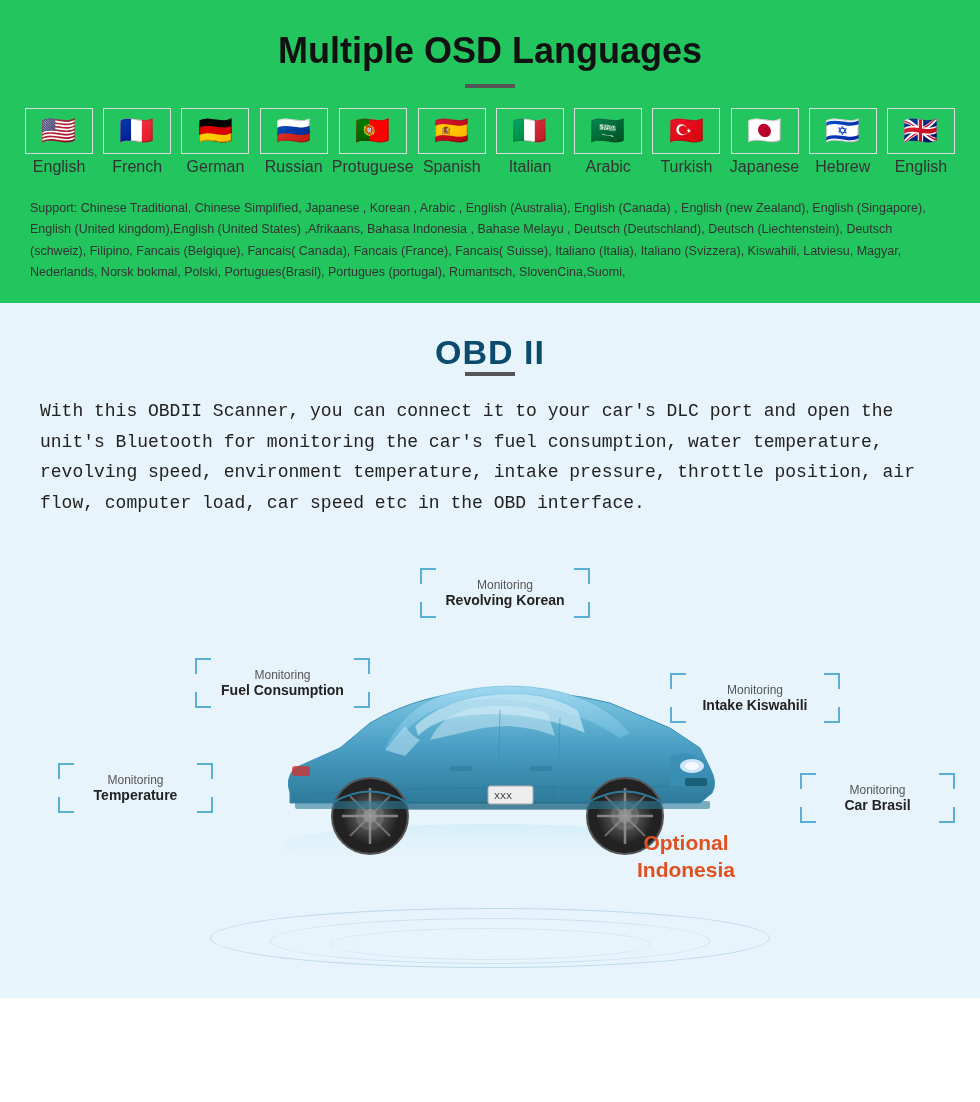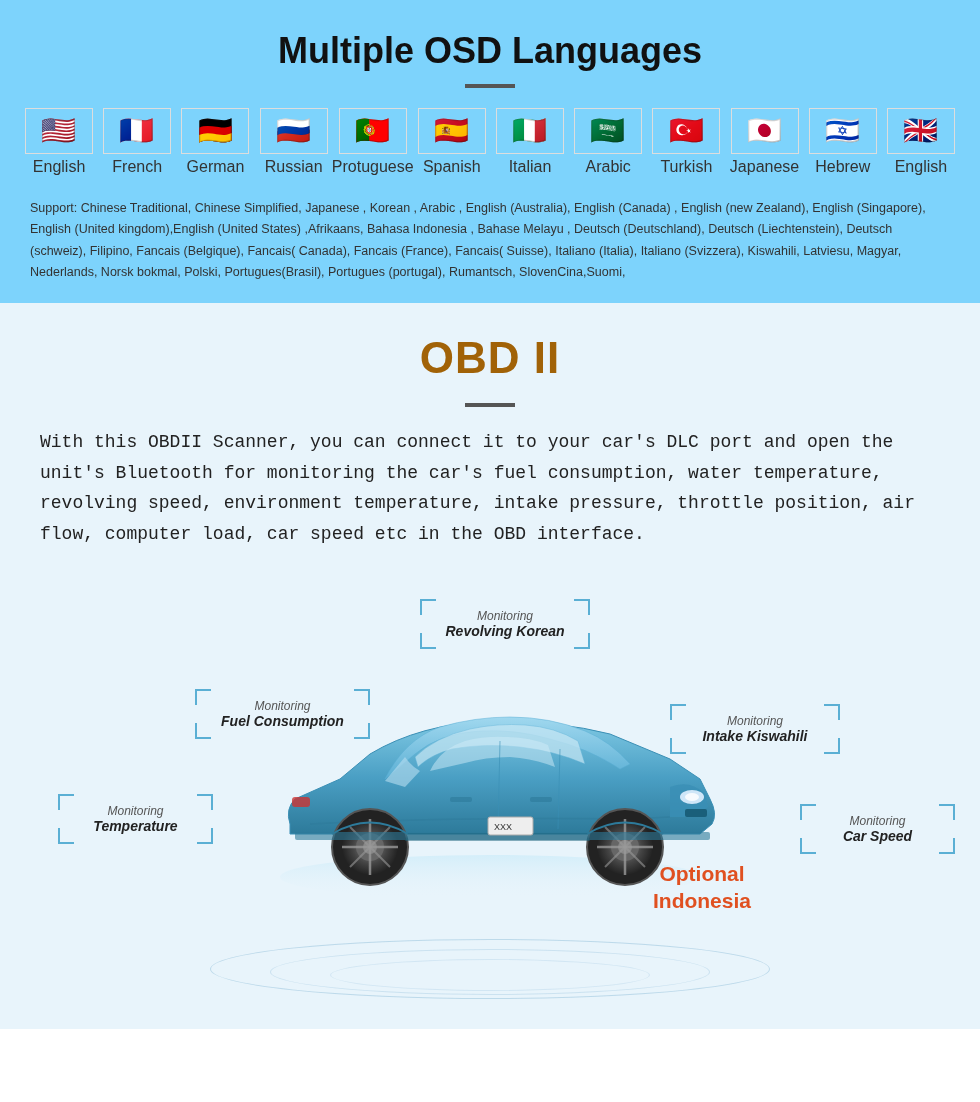--- a/index.html
+++ b/index.html
@@ -6,21 +6,21 @@
     body {
       font-family: Arial, sans-serif;
       background: #fff;
       width: 980px;
       min-height: 1102px;
       overflow-x: hidden;
     }
 
     
     .osd-section {
-      background: #7dd3fc;
+      background: #22c55e;
       padding: 30px 20px 20px;
       text-align: center;
     }
     .osd-section h1 {
       font-size: 36px;
       font-weight: 900;
       color: #111;
       margin-bottom: 12px;
     }
     .osd-divider {
@@ -70,24 +70,24 @@
     }
 
     
     .obd-section {
       background: #e8f4fb;
       padding: 30px 40px 20px;
       text-align: center;
       margin-top: 0;
     }
     .obd-title {
-      font-size: 44px;
+      font-size: 34px;
       font-weight: 900;
-      color: #a16207;
-      margin-bottom: 20px;
+      color: #0c4a6e;
+      margin-bottom: 0;
       letter-spacing: 1px;
     }
     .obd-divider {
       width: 50px;
       height: 4px;
       background: #555;
       margin: 0 auto 20px;
     }
     .obd-description {
       font-size: 18px;
@@ -135,21 +135,20 @@
       border-left: 2px solid #5aafd4;
     }
     .bracket-box .inner::after {
       bottom: 0; right: 0;
       border-bottom: 2px solid #5aafd4;
       border-right: 2px solid #5aafd4;
     }
     .bracket-box .content {
       padding: 10px 14px;
       text-align: center;
-      font-style: italic;
     }
     .bracket-box .mon-sub {
       font-size: 12px;
       color: #555;
       display: block;
     }
     .bracket-box .mon-main {
       font-size: 14px;
       font-weight: bold;
       color: #222;
@@ -294,21 +293,21 @@
           <span class="mon-sub">Monitoring</span>
           <span class="mon-main">Temperature</span>
         </div>
       </div>
     </div>
 
     <div class="bracket-box" style="top:235px; left:760px; width:155px;">
       <div class="inner">
         <div class="content">
           <span class="mon-sub">Monitoring</span>
-          <span class="mon-main">Car Speed</span>
+          <span class="mon-main">Car Brasil</span>
         </div>
       </div>
     </div>
 
     <div class="ripple-container">
       <div class="ripple" style="width:560px; height:60px; bottom:0;"></div>
       <div class="ripple" style="width:440px; height:46px; bottom:4px; opacity:0.4;"></div>
       <div class="ripple" style="width:320px; height:32px; bottom:8px; opacity:0.3;"></div>
     </div>
 
@@ -390,19 +389,19 @@
 
         <rect x="65" y="183" width="415" height="8" rx="2" fill="#2d7a9a" opacity="0.6"></rect>
 
         <path d="M178,184 L357,184 L360,192 L175,192 Z" fill="#1a5f7a" opacity="0.5"></path>
 
         <rect x="258" y="168" width="45" height="18" rx="2" fill="#eee" stroke="#aaa" stroke-width="1"></rect>
         <text x="264" y="181" font-size="9" fill="#333" font-family="Arial">XXX</text>
       </svg>
     </div>
 
-    <div class="optional-badge" style="position:absolute; bottom:95px; right:189px; text-align:center;">
+    <div class="optional-badge" style="position:absolute; bottom:95px; right:205px; text-align:center;">
       <div style="font-size:21px; font-weight:bold; color:#e05020; line-height:1.3;">Optional</div>
       <div style="font-size:21px; font-weight:bold; color:#e05020; line-height:1.3;">Indonesia</div>
     </div>
 
   </div>
 </div>
 
 </body></html>

